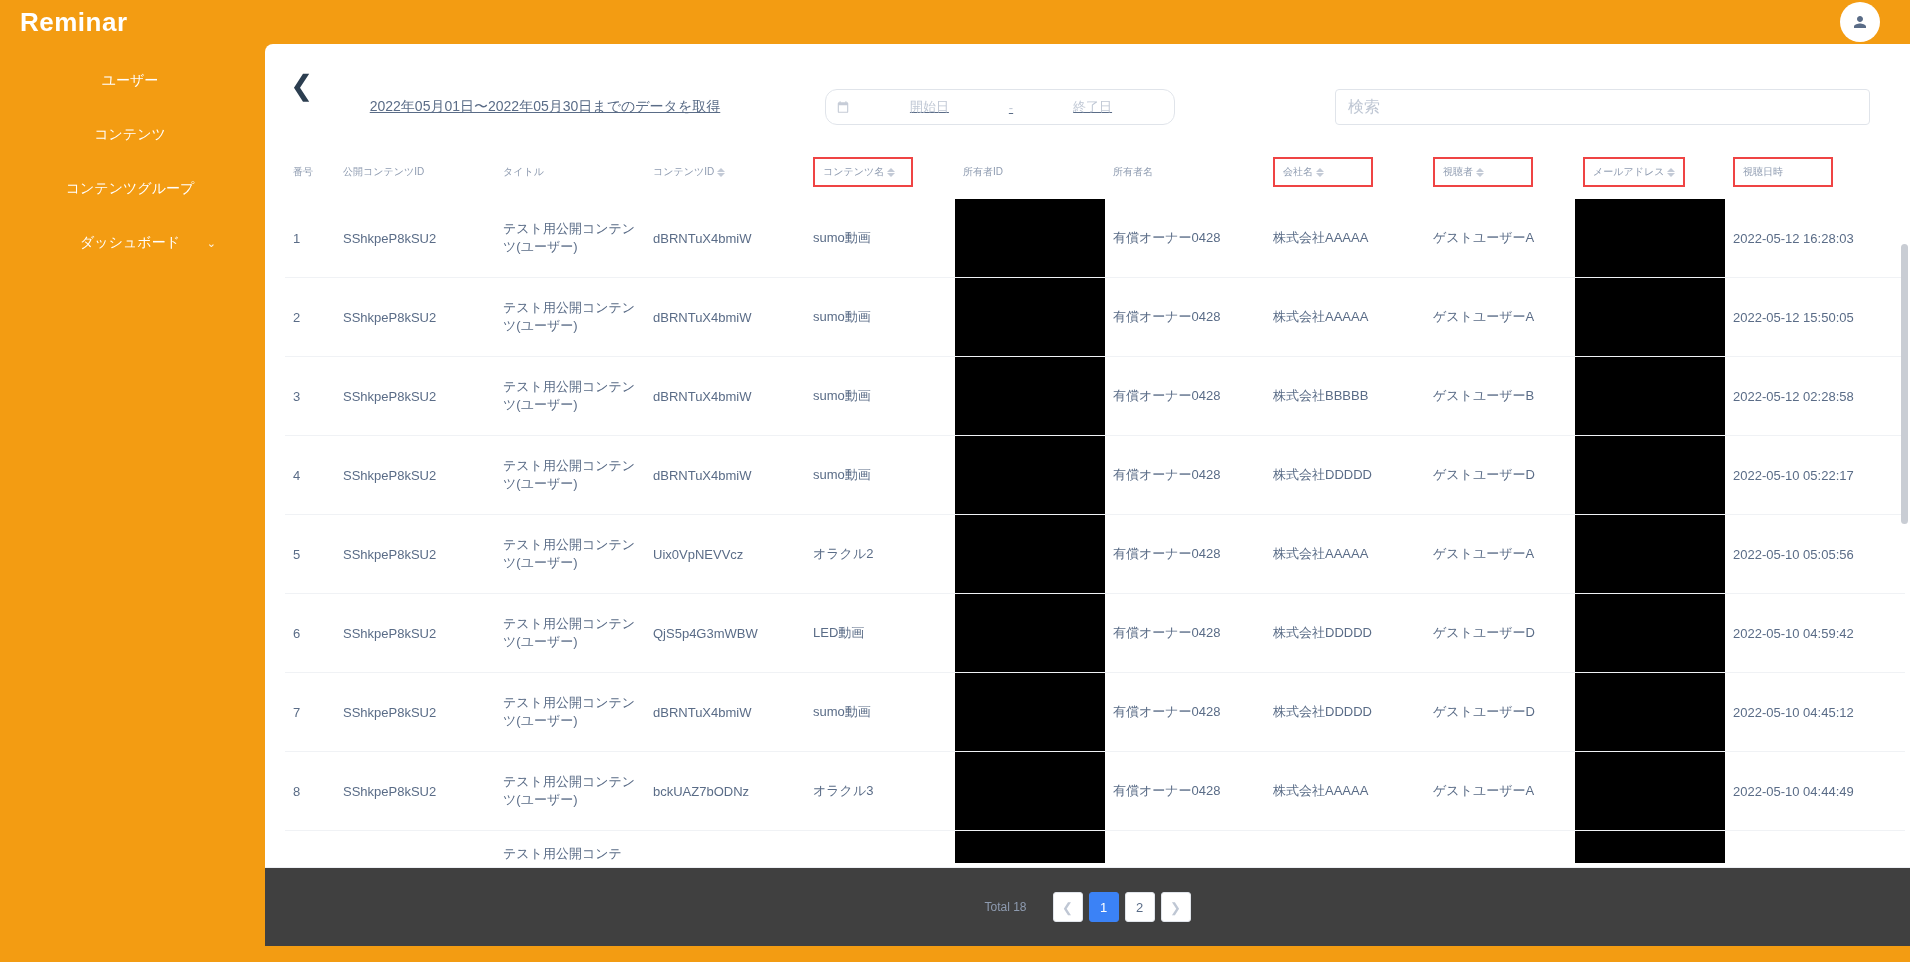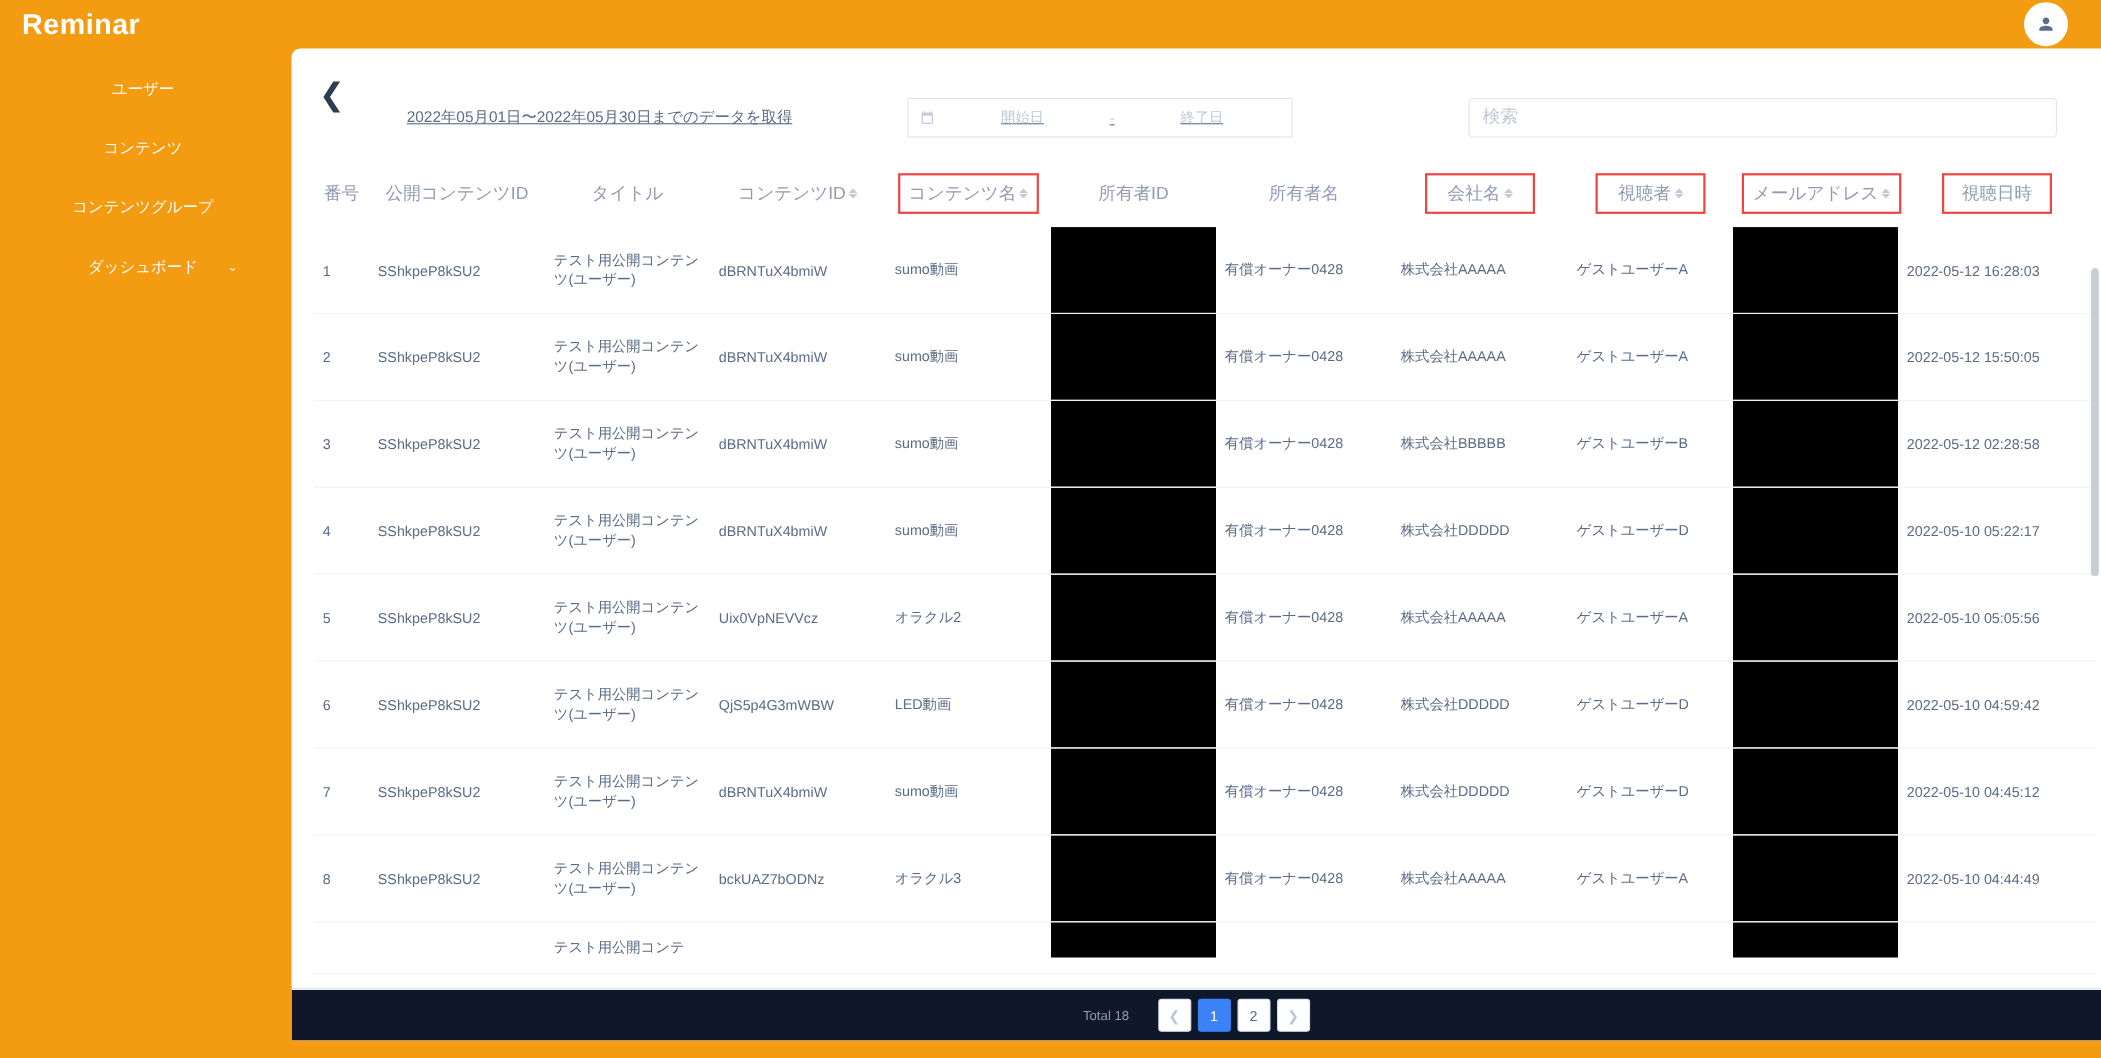--- a/index.html
+++ b/index.html
@@ -100,21 +100,21 @@
     }
     .date-range {
       flex: 0 0 480px;
       font-size: 14px;
       color: #5a6c87;
       text-align: center;
     }
     .date-picker {
       flex: 0 0 350px;
       border: 1px solid #e0e4ea;
-      border-radius: 0;
+      border-radius: 12px;
       height: 36px;
       display: flex;
       align-items: center;
       padding: 0 10px;
       gap: 8px;
     }
     .date-picker .cal-icon { width: 14px; height: 14px; opacity: 0.5; }
     .date-picker .dp-field {
       flex: 1;
       text-align: center;
@@ -136,24 +136,24 @@
       color: #5a6c87;
     }
     .search-box input::placeholder { color: #bfc7d4; }
     .table-wrap {
       flex: 1;
       overflow-y: auto;
       padding: 0 10px 0 20px;
     }
     table { width: 100%; border-collapse: collapse; table-layout: fixed; }
     thead th {
-      text-align: center;
+      text-align: left;
       font-weight: 500;
       color: #8e9bb0;
-      font-size: 16px;
+      font-size: 10px;
       padding: 12px 8px;
       white-space: nowrap;
       position: relative;
     }
     .th-highlight {
       border: 2px solid #ef4444;
       padding: 6px 8px;
       display: inline-block;
       min-width: 100px;
     }
@@ -183,24 +183,24 @@
       background: #000;
       height: 60px;
       width: 100%;
     }
     .redacted-cell { padding: 0 !important; vertical-align: top; }
     .pagination {
       display: flex;
       align-items: center;
       justify-content: center;
       gap: 6px;
-      padding: 8px 0;
+      padding: 24px 0;
       border-top: 1px solid #eef0f4;
       font-size: 13px;
-      background: #0f172a;
+      background: #404040;
     }
     .pg-total { margin-right: 20px; color: #8e9bb0; font-size: 12px; }
     .pg-btn {
       min-width: 30px;
       height: 30px;
       border: 1px solid #e0e4ea;
       border-radius: 3px;
       display: flex;
       align-items: center;
       justify-content: center;

